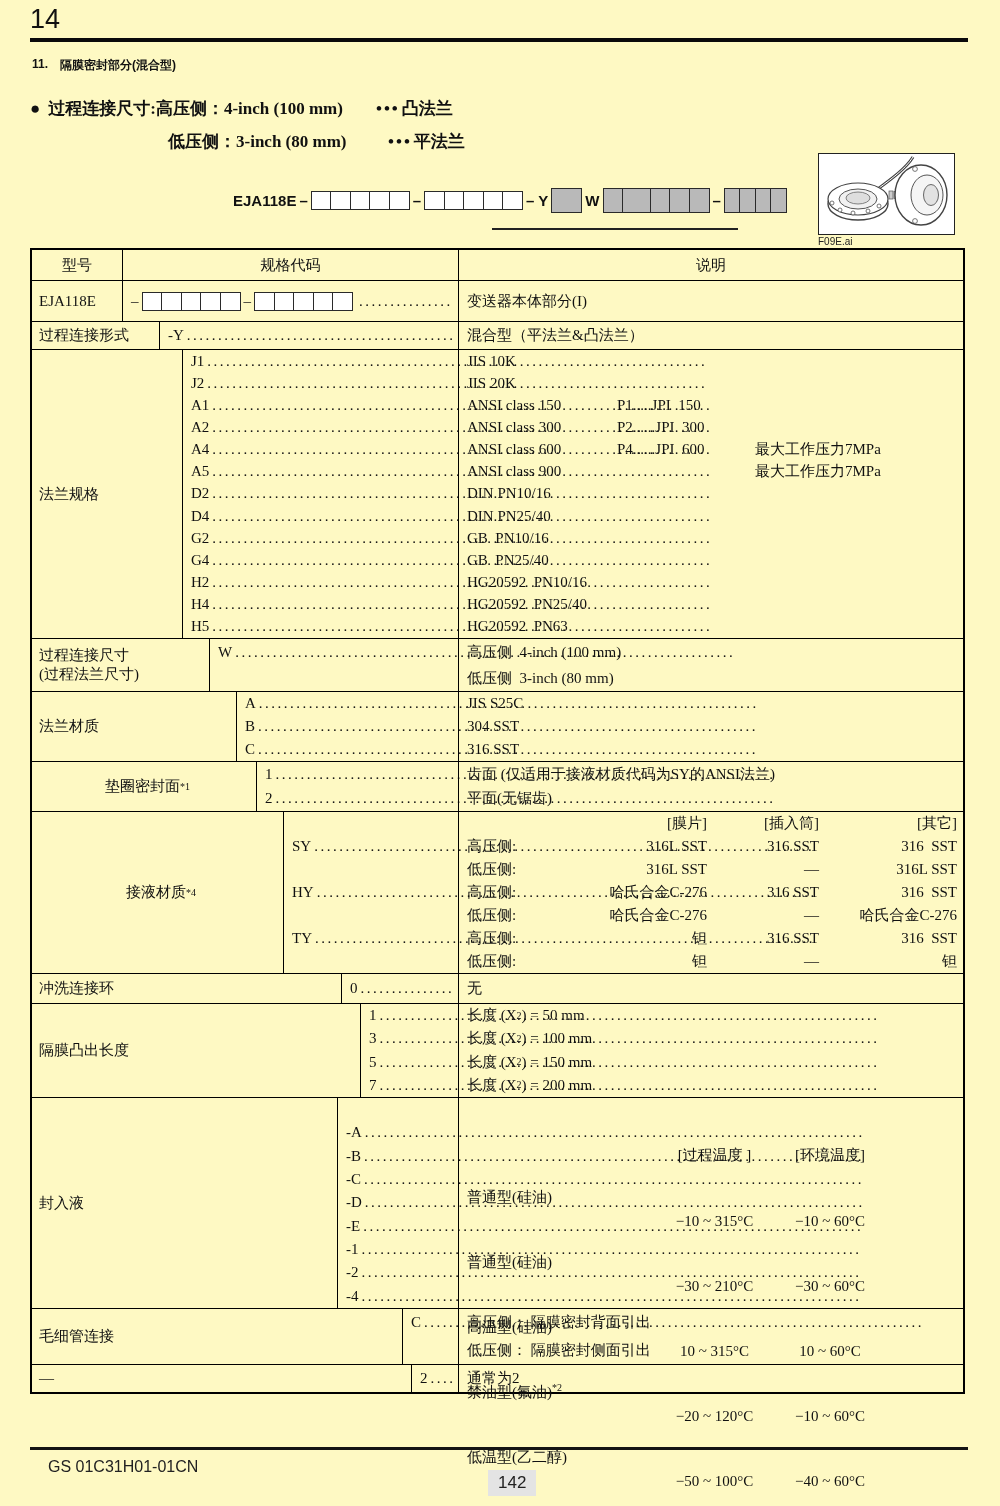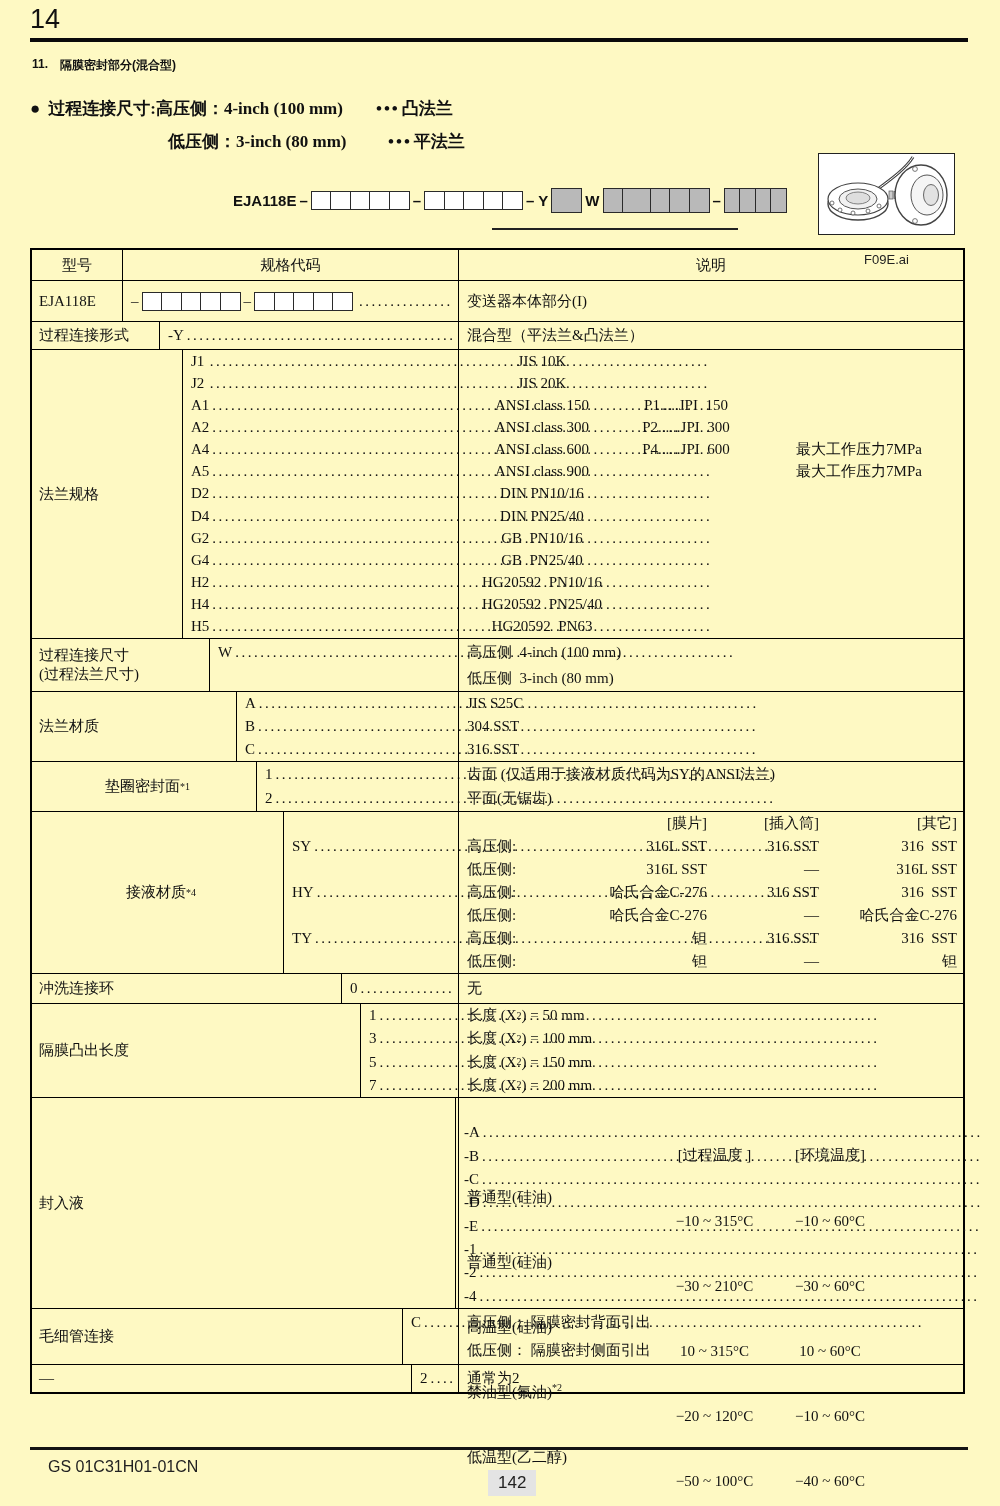--- a/index.html
+++ b/index.html
@@ -25,38 +25,38 @@
   .bcell{display:inline-block;width:19px;height:17px;border:1.5px solid #2a2a2a;background:#fff;margin-left:-1.5px;}
   .strip .bcell:first-child{margin-left:0;}
   .gray .bcell{background:#b9b9b9;height:23px;}
   .glead .bcell{width:29px;height:23px;background:#b9b9b9;}
   .tail .bcell{width:15px;}
   .mid .bcell:nth-child(2){width:27px;}
   .underline{position:absolute;left:492px;top:228px;width:246px;height:2px;background:#222;}
 
   
   .figurebox{position:absolute;left:818px;top:153px;width:135px;height:80px;border:1.5px solid #222;background:#fff;}
-  .figcap{position:absolute;left:818px;top:236px;width:137px;text-align:center;font-size:13px;
-          font-family:"Liberation Sans",sans-serif;color:#222;margin-top:16px;}
+  .figcap{position:absolute;left:818px;top:236px;width:137px;text-align:left;font-size:10px;
+          font-family:"Liberation Sans",sans-serif;color:#222;}
 
   
   .spec{position:absolute;left:30px;top:248px;width:935px;border:2px solid #000;box-sizing:border-box;}
   .sec{display:flex;border-top:1px solid #000;box-sizing:border-box;}
   .sec.first{border-top:none;gap:33px;}
   .lab{border-right:1.5px solid #000;box-sizing:border-box;flex:0 0 auto;
        display:flex;flex-direction:column;justify-content:center;padding-left:7px;white-space:pre;}
   .codecol{flex:1 1 auto;min-width:0;display:flex;flex-direction:column;justify-content:center;}
   .desccol{flex:0 0 505px;width:505px;border-left:1.5px solid #000;box-sizing:border-box;
            display:flex;flex-direction:column;justify-content:center;}
   .hcell{display:flex;align-items:center;justify-content:center;}
   .crow{display:flex;align-items:center;padding-left:8px;min-height:0;}
   .code{white-space:pre;}
   .leader{flex:1 1 auto;min-width:0;overflow:hidden;white-space:nowrap;letter-spacing:2.5px;margin:0 5px 0 3px;}
   .drow{display:flex;align-items:center;padding-left:8px;white-space:pre;min-height:0;}
-  .grid13{display:grid;grid-template-rows:repeat(13,1fr);height:100%;text-align:center;}
+  .grid13{display:grid;grid-template-rows:repeat(13,1fr);height:100%;}
   .grid7{display:grid;grid-template-rows:repeat(7,1fr);height:100%;}
   .grid9{display:grid;grid-template-rows:repeat(9,1fr);height:100%;}
   .grid4{display:grid;grid-template-rows:repeat(4,1fr);height:100%;}
   .grid3{display:grid;grid-template-rows:repeat(3,1fr);height:100%;}
   .grid2{display:grid;grid-template-rows:repeat(2,1fr);height:100%;}
   .fl-desc{display:grid;grid-template-columns:150px 138px auto;align-items:center;padding-left:8px;white-space:pre;}
   .wet-row{display:grid;grid-template-columns:80px 168px 112px 138px;align-items:center;white-space:pre;}
   .wet-row .side{padding-left:8px;}
   .wet-row .c{text-align:right;}
   .fill-row{display:grid;grid-template-columns:190px 115px 130px auto;align-items:center;white-space:pre;padding-left:8px;}
@@ -440,21 +440,21 @@
           <div class="grid4">
         <div class="drow"><span>长度 (X</span><sub>2</sub><span>) = 50 mm</span></div>
         <div class="drow"><span>长度 (X</span><sub>2</sub><span>) = 100 mm</span></div>
         <div class="drow"><span>长度 (X</span><sub>2</sub><span>) = 150 mm</span></div>
         <div class="drow"><span>长度 (X</span><sub>2</sub><span>) = 200 mm</span></div>
       </div>
         </div>
     </div>
 
     <div class="sec" style="height:211px">
-      <div class="lab" style="width:424px">封入液</div>
+      <div class="lab" style="width:306px">封入液</div>
       <div class="codecol">
           <div class="grid9">
         <div class="crow" style="grid-row:2">
               <span class="code">-A</span>
               <span class="leader">................................................................................</span>
             </div>
         <div class="crow" style="grid-row:3">
               <span class="code">-B</span>
               <span class="leader">................................................................................</span>
             </div>

